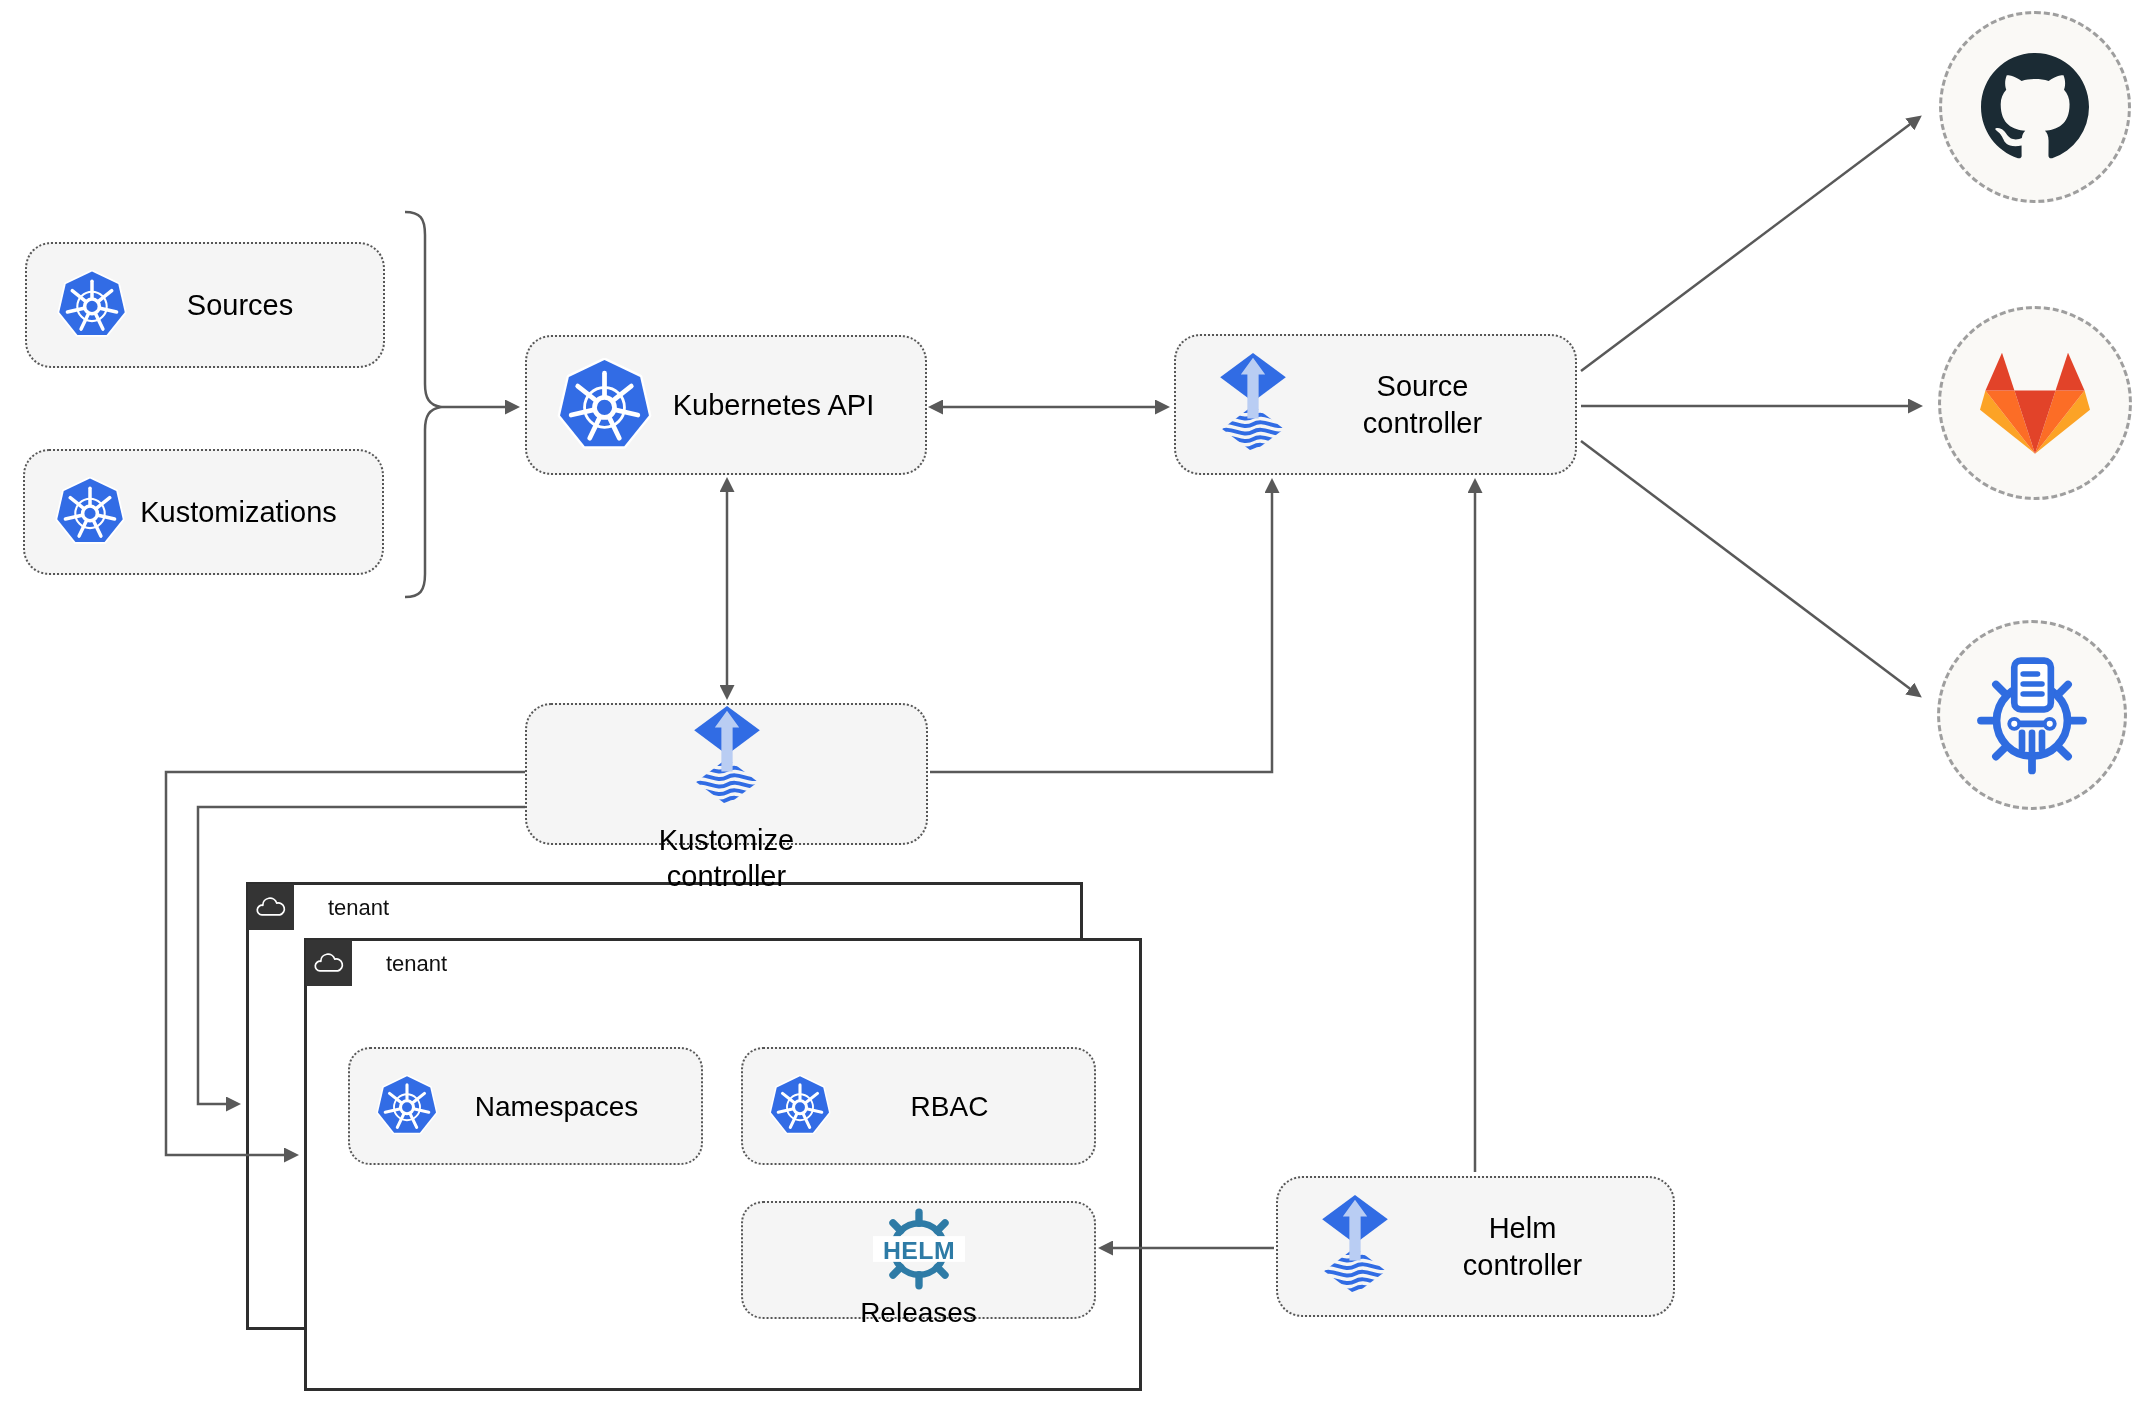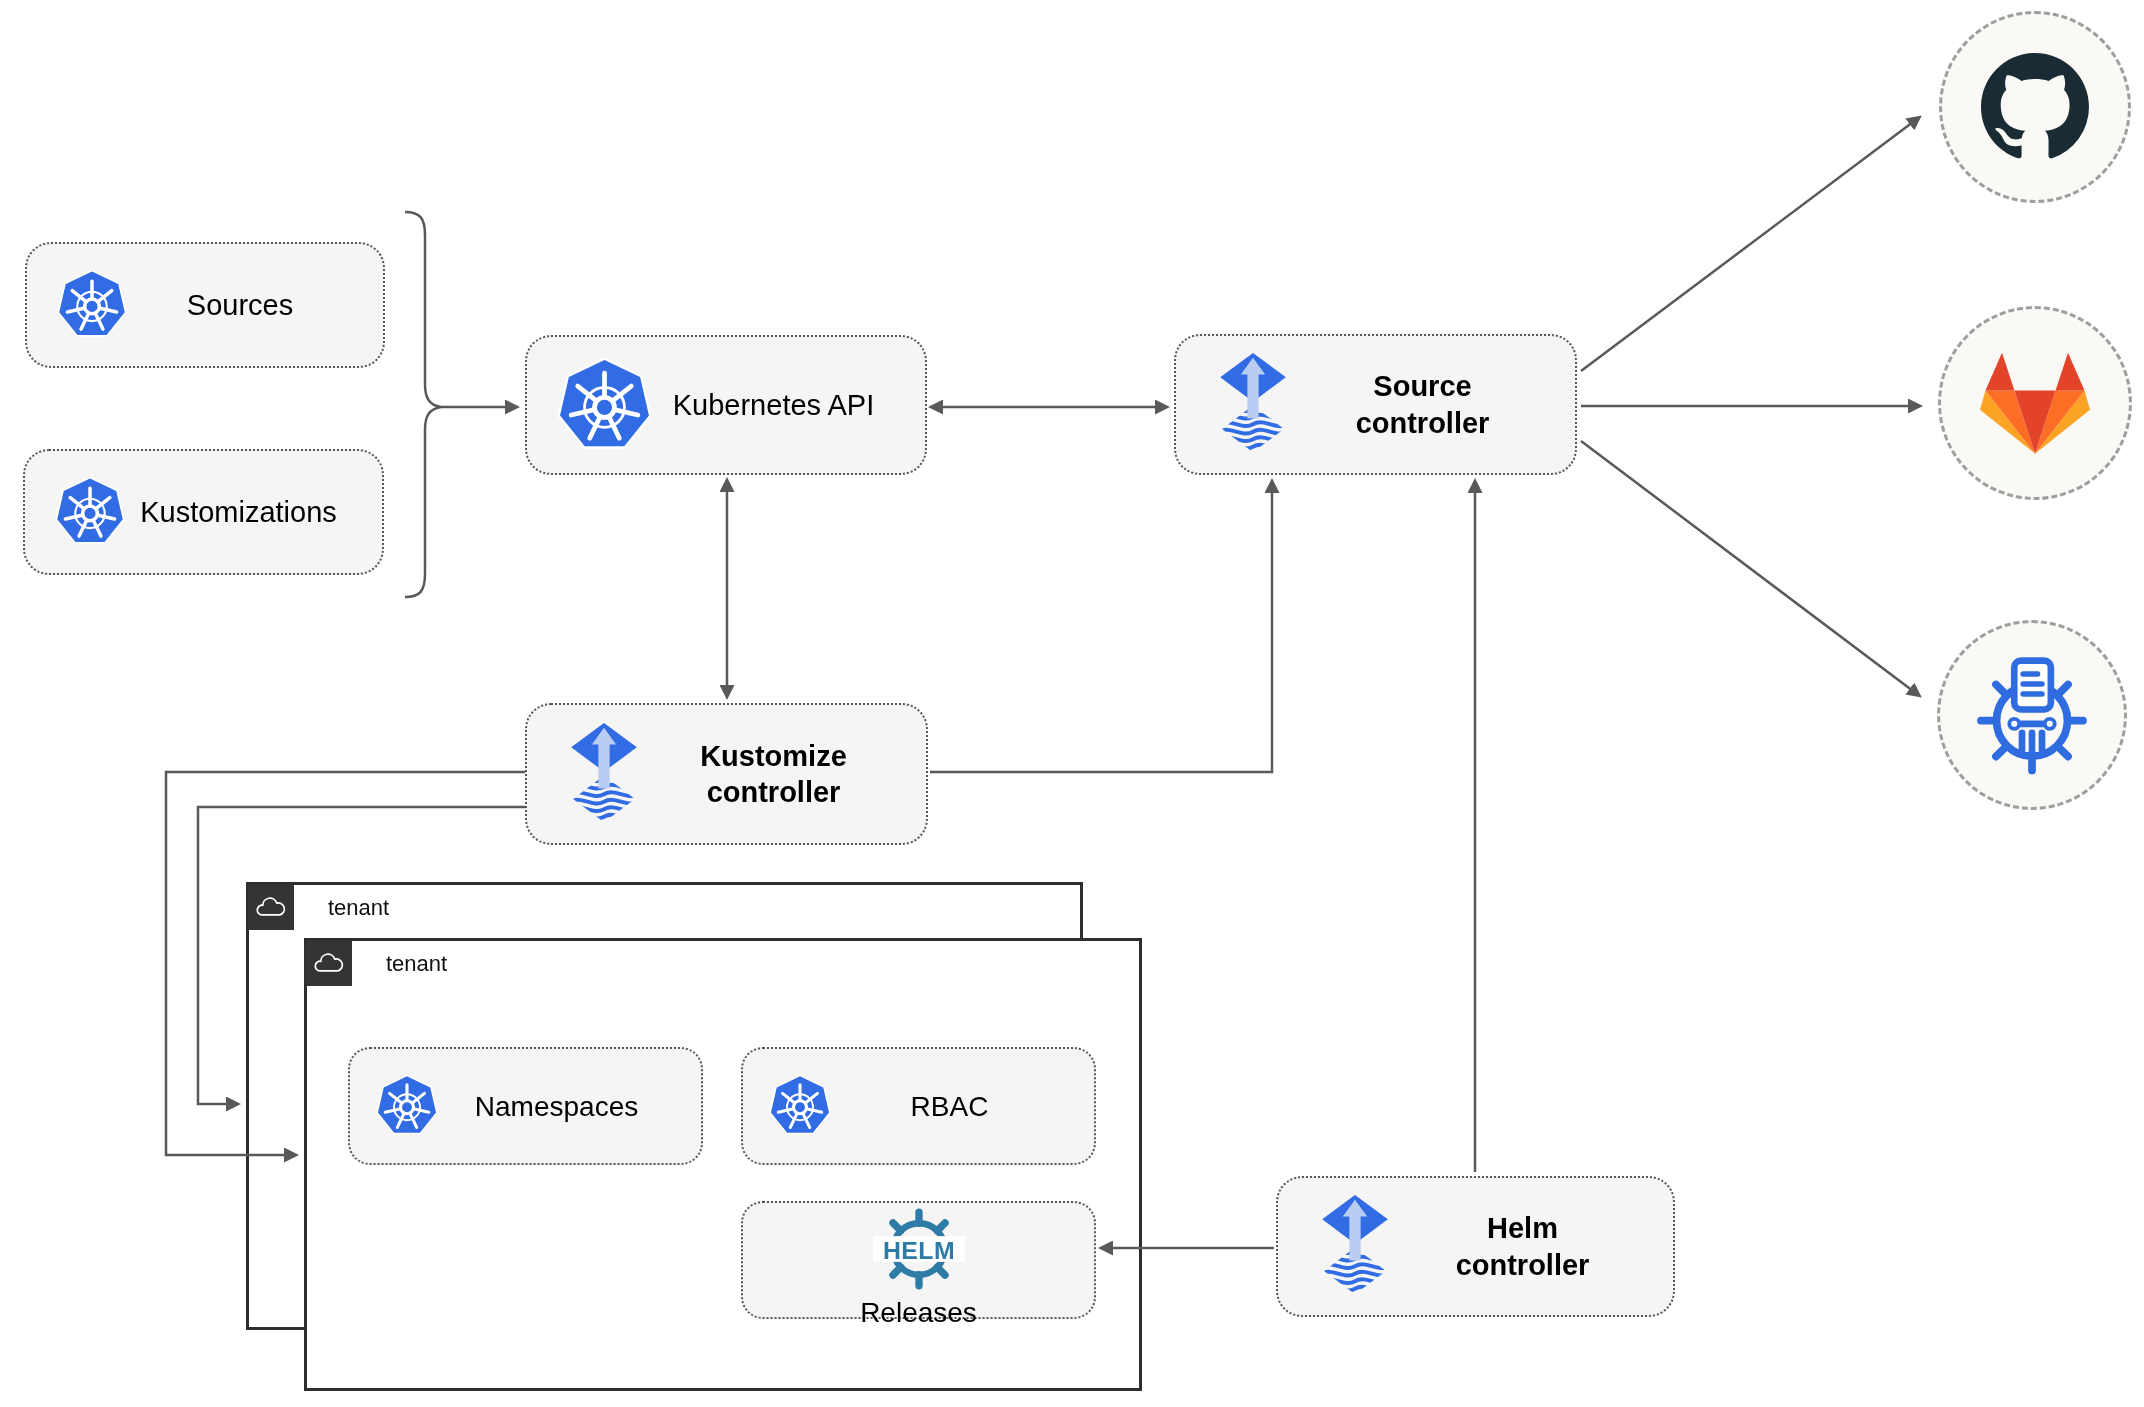--- a/index.html
+++ b/index.html
@@ -4,21 +4,21 @@
 <style>
   html,body{margin:0;padding:0;background:#ffffff;}
   .canvas{position:relative;width:2144px;height:1407px;background:#ffffff;overflow:hidden;
           font-family:"Liberation Sans",sans-serif;}
   svg.defsbox{position:absolute;width:0;height:0;overflow:hidden;}
 
   
   .node{position:absolute;display:flex;align-items:center;box-sizing:border-box;
         background:#f5f5f5;border:2px dotted #565656;border-radius:26px;padding:0 30px;}
   .node .lbl{flex:1;text-align:center;font-size:29px;color:#000;line-height:1.25;}
-  .node.flux .lbl{max-width:180px;margin:12px auto;font-weight:bold;}
+  .node.flux .lbl{max-width:180px;margin:12px auto;}
   .icon{flex:0 0 auto;display:block;}
 
   
   .tenant{position:absolute;box-sizing:border-box;background:#ffffff;border:3px solid #2e2e2e;}
   .thead{position:absolute;left:-1px;top:-1px;width:46px;height:46px;background:#343434;
          display:flex;align-items:center;justify-content:center;}
   .tlabel{position:absolute;left:62px;top:0;height:46px;line-height:46px;
           font-size:22px;color:#111;margin-left:17px;}
 
   
@@ -183,21 +183,21 @@
     <span class="lbl">Kubernetes API</span>
   </div>
 
   <div class="node flux" style="left:1174px;top:334px;width:403px;height:141px;">
     <svg class="icon" width="94" height="105">
         <use href="#sym-flux"></use>
       </svg>
     <span class="lbl">Source controller</span>
   </div>
 
-  <div class="node flux" style="left:525px;top:703px;width:403px;height:142px;">
+  <div class="node flux" style="left:525px;top:703px;width:403px;height:142px;flex-direction:column;">
     <svg class="icon" width="94" height="105">
         <use href="#sym-flux"></use>
       </svg>
     <span class="lbl">Kustomize controller</span>
   </div>
 
   <div class="node flux" style="left:1276px;top:1176px;width:399px;height:141px;">
     <svg class="icon" width="94" height="105">
         <use href="#sym-flux"></use>
       </svg>

